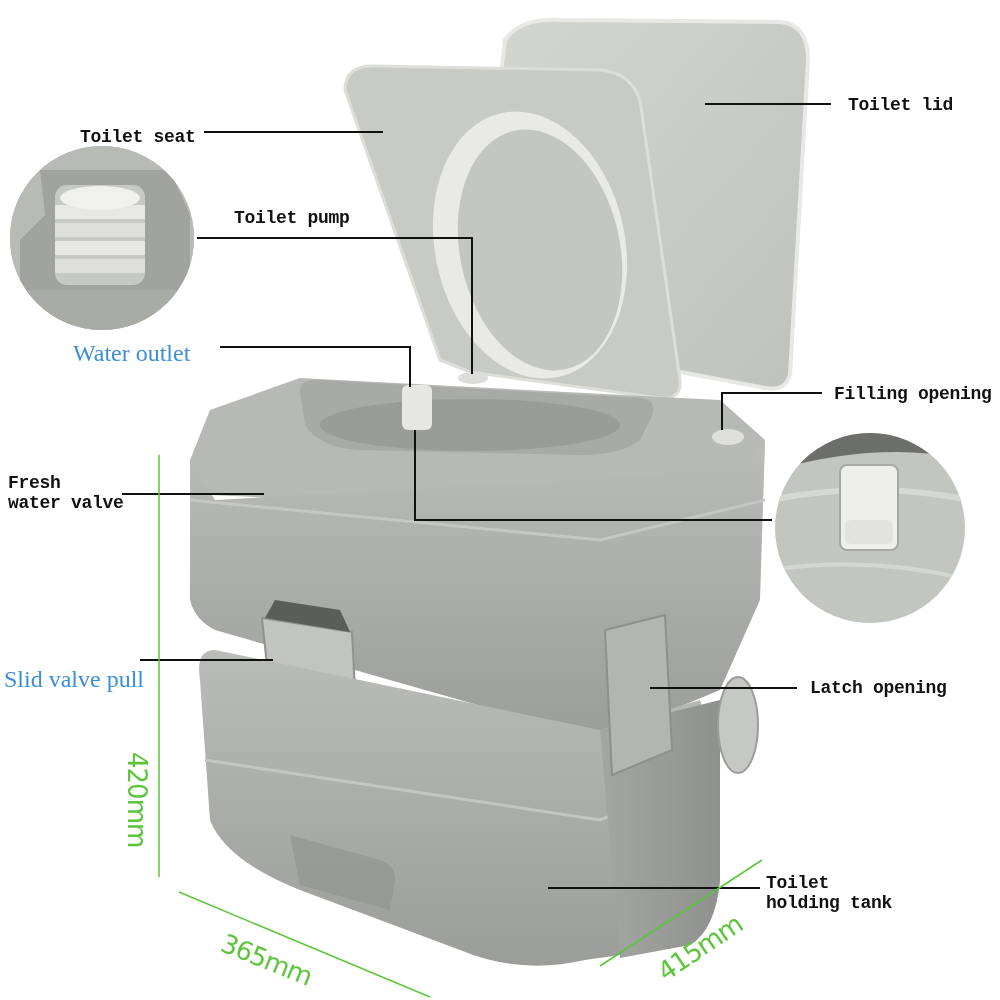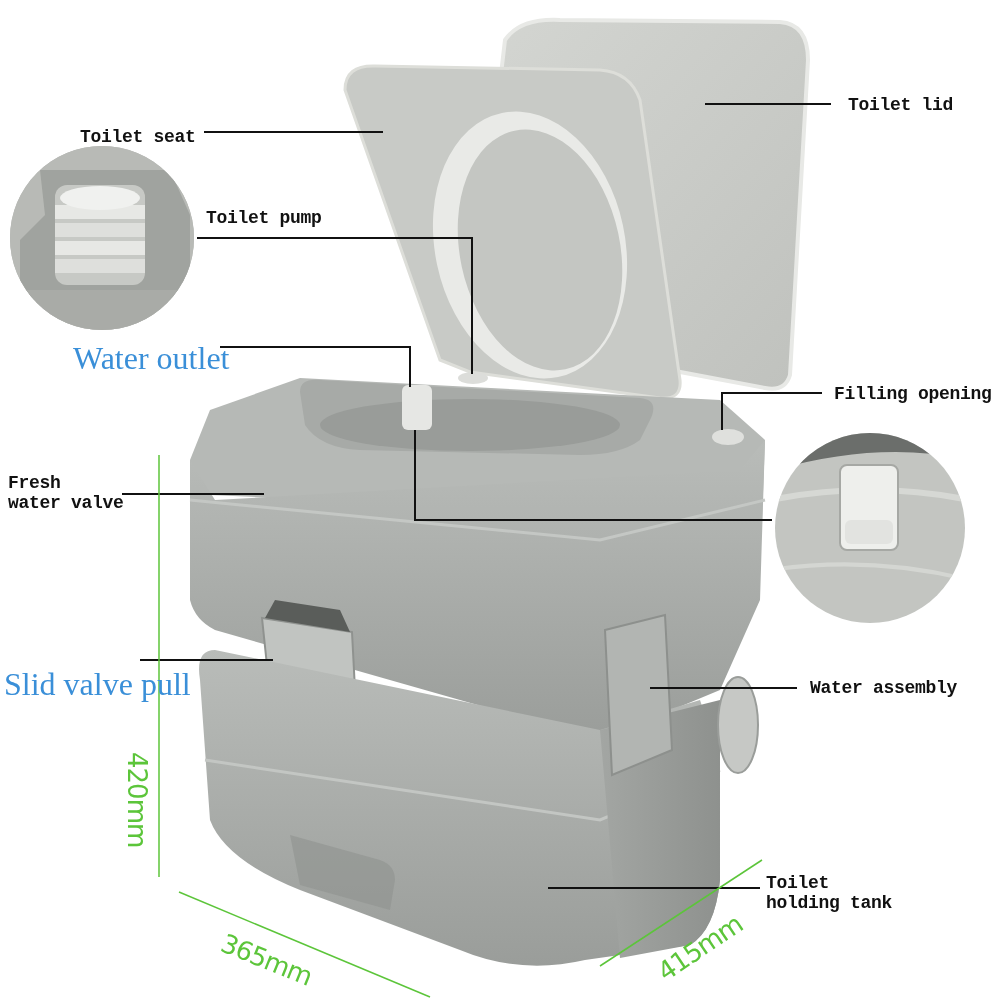--- a/index.html
+++ b/index.html
@@ -1,18 +1,18 @@
 <!DOCTYPE html>
 <html><head>
 <meta charset="utf-8">
 <style>
   html, body { margin: 0; padding: 0; background: #ffffff; }
   body { width: 1000px; height: 1000px; position: relative; overflow: hidden; font-family: "DejaVu Sans", sans-serif; }
   .label { position: absolute; color: #111; font-weight: bold; font-size: 18px; line-height: 20px; white-space: nowrap; font-family: Liberation Mono, monospace; letter-spacing: -0.3px; }
-  .label-blue { position: absolute; color: #3a8fd8; font-size: 32px; font-family: "Liberation Serif", serif; white-space: nowrap; }
+  .label-blue { position: absolute; color: #3a8fd8; font-size: 24px; font-family: "Liberation Serif", serif; white-space: nowrap; }
   .dim { position: absolute; color: #5cc53a; font-size: 26px; font-family: "DejaVu Sans", sans-serif; white-space: nowrap; letter-spacing: -1px; }
   svg.stage { position: absolute; left: 0; top: 0; }
 </style>
 </head>
 <body>
 
 <svg class="stage" width="1000" height="1000" viewBox="0 0 1000 1000">
   <defs>
     <linearGradient id="lidG" x1="0" y1="0" x2="1" y2="1">
       <stop offset="0" stop-color="#d4d6d2"></stop>
@@ -115,29 +115,29 @@
 
   <g stroke="#5cc53a" stroke-width="1.5" fill="none">
     <line x1="159" y1="455" x2="159" y2="877"></line>
     <line x1="179" y1="892" x2="430" y2="997"></line>
     <line x1="600" y1="966" x2="762" y2="860"></line>
   </g>
 </svg>
 
 <div class="label" style="left:80px; top:127px;">Toilet seat</div>
 <div class="label" style="left:848px; top:95px;">Toilet lid</div>
-<div class="label" style="left:206px; top:208px;text-align:center;">Toilet pump</div>
+<div class="label" style="left:234px; top:208px;text-align:center;">Toilet pump</div>
 <div class="label-blue" style="left:73px; top:340px;">Water outlet</div>
 <div class="label" style="left:834px; top:384px;">Filling opening</div>
 <div class="label" style="left:8px; top:473px;">
   <div>Fresh</div>
   <div>water valve</div>
 </div>
 <div class="label-blue" style="left:4px; top:666px;">Slid valve pull</div>
-<div class="label" style="left:810px; top:678px;">Water assembly</div>
+<div class="label" style="left:810px; top:678px;">Latch opening</div>
 <div class="label" style="left:766px; top:873px;">
   <div>Toilet</div>
   <div>holding tank</div>
 </div>
 
 <div class="dim" style="left:84px; top:752px; transform: rotate(90deg); transform-origin: left top; left:152px;">420mm</div>
 <div class="dim" style="left:228px; top:928px; transform: rotate(22deg); transform-origin: left top;">365mm</div>
 <div class="dim" style="left:652px; top:962px; transform: rotate(-34deg); transform-origin: left top;">415mm</div>
 
 </body></html>

